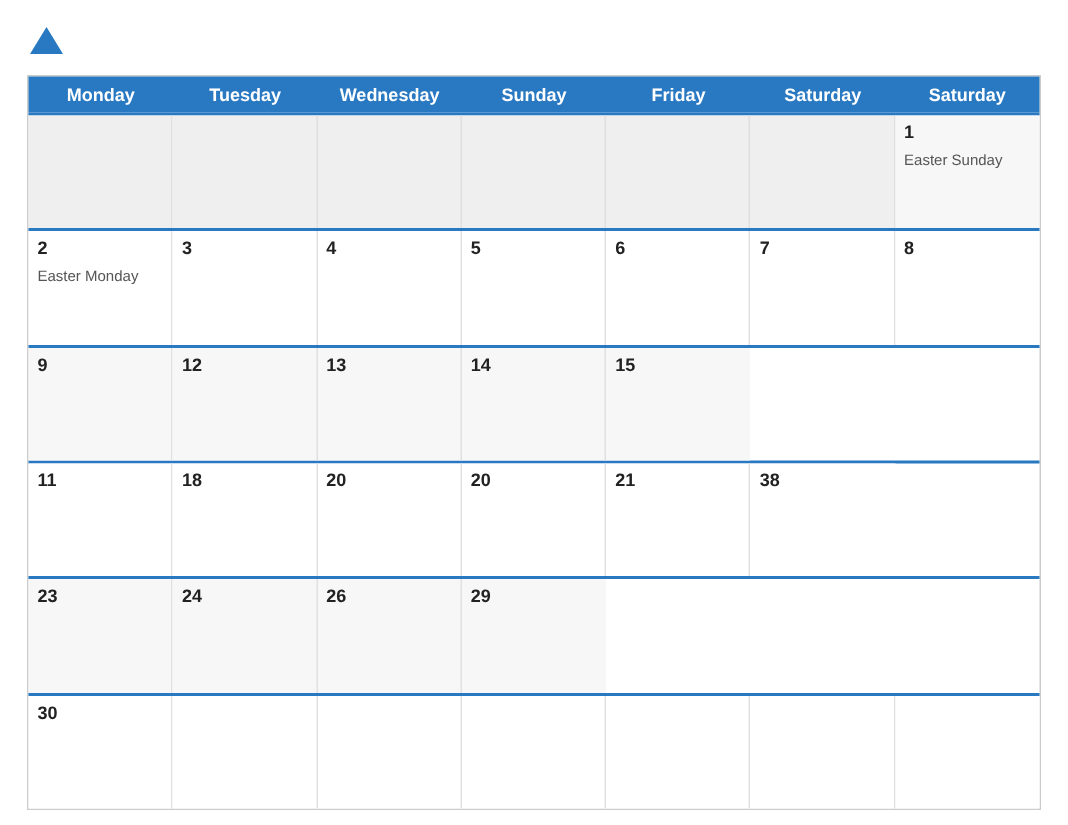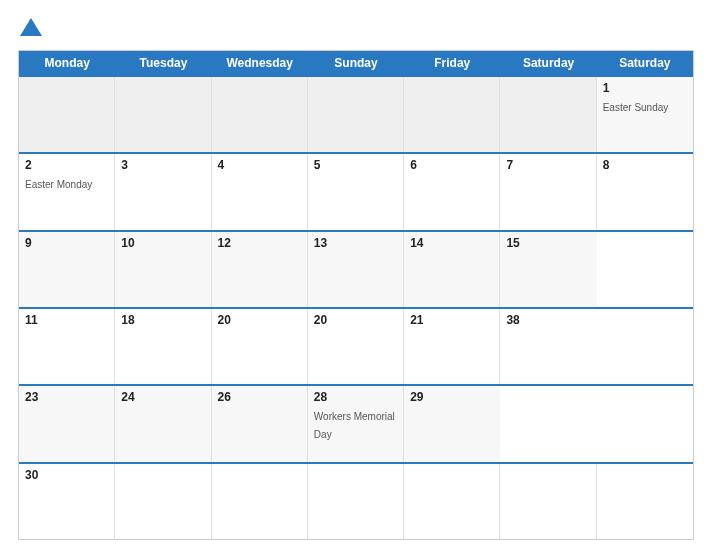--- a/index.html
+++ b/index.html
@@ -180,23 +180,20 @@
           </div>
           <div class="cal-cell">
             <span class="day-num">8</span>
           </div>
         </div>
         <div class="cal-row">
           <div class="cal-cell">
             <span class="day-num">9</span>
           </div>
           <div class="cal-cell">
-            <span class="day-num">10</span>
-          </div>
-          <div class="cal-cell">
             <span class="day-num">12</span>
           </div>
           <div class="cal-cell">
             <span class="day-num">13</span>
           </div>
           <div class="cal-cell">
             <span class="day-num">14</span>
           </div>
           <div class="cal-cell">
             <span class="day-num">15</span>
@@ -225,21 +222,20 @@
         <div class="cal-row">
           <div class="cal-cell">
             <span class="day-num">23</span>
           </div>
           <div class="cal-cell">
             <span class="day-num">24</span>
           </div>
           <div class="cal-cell">
             <span class="day-num">26</span>
           </div>
-          <div class="cal-cell"><span class="day-num">28</span><span class="day-event">Workers Memorial Day</span></div>
           <div class="cal-cell">
             <span class="day-num">29</span>
           </div>
         </div>
         <div class="cal-row">
           <div class="cal-cell">
             <span class="day-num">30</span>
           </div>
           <div class="cal-cell empty"></div>
           <div class="cal-cell empty"></div>

